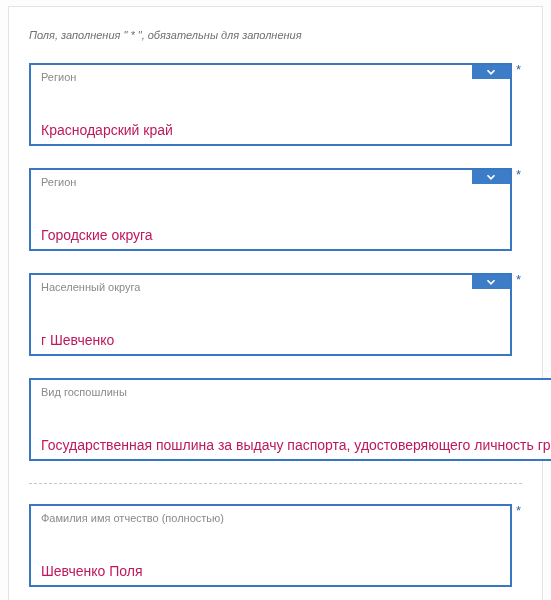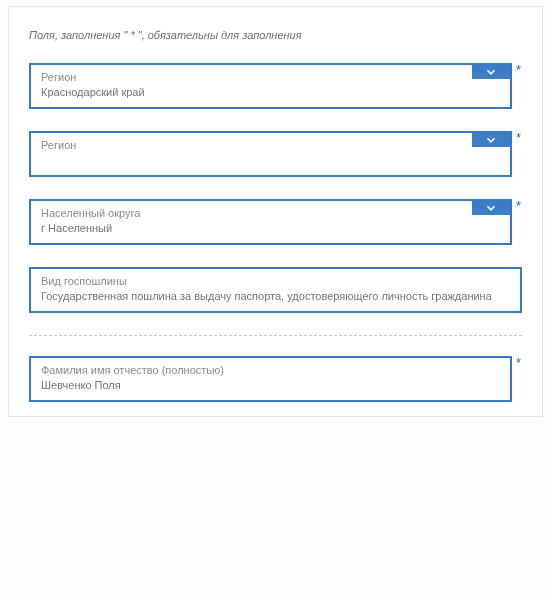--- a/index.html
+++ b/index.html
@@ -50,25 +50,26 @@
     justify-content: center;
     overflow: hidden;
   }
   .field-label {
     color: #8a8a8a;
     font-size: 11px;
     margin-bottom: 3px;
     line-height: 1.1;
   }
   .field-value {
-    color: #737373;
-    font-size: 11px;
+    color: #be185d;
+    font-size: 14px;
     white-space: nowrap;
     overflow: hidden;
     text-overflow: ellipsis;
+    margin-top: 36px;
   }
   .chev-btn {
     width: 38px;
     background: #3d7cc6;
     display: flex;
     align-items: center;
     justify-content: center;
     cursor: pointer;
   }
   .chev-btn svg { width: 14px; height: 14px; }
@@ -112,35 +113,36 @@
           </svg>
       </div>
     </div>
     <div class="req">*</div>
   </div>
 
   <div class="field-row">
     <div class="field">
       <div class="field-body">
         <div class="field-label">Регион</div>
+        <div class="field-value">Городские округа</div>
       </div>
       <div class="chev-btn">
         <svg viewBox="0 0 24 24">
             <path d="M6 9l6 6 6-6" fill="none" stroke="#fff" stroke-width="3"></path>
           </svg>
       </div>
     </div>
     <div class="req">*</div>
   </div>
 
   <div class="field-row">
     <div class="field">
       <div class="field-body">
         <div class="field-label">Населенный округа</div>
-        <div class="field-value">г Населенный</div>
+        <div class="field-value">г Шевченко</div>
       </div>
       <div class="chev-btn">
         <svg viewBox="0 0 24 24">
             <path d="M6 9l6 6 6-6" fill="none" stroke="#fff" stroke-width="3"></path>
           </svg>
       </div>
     </div>
     <div class="req">*</div>
   </div>
 

